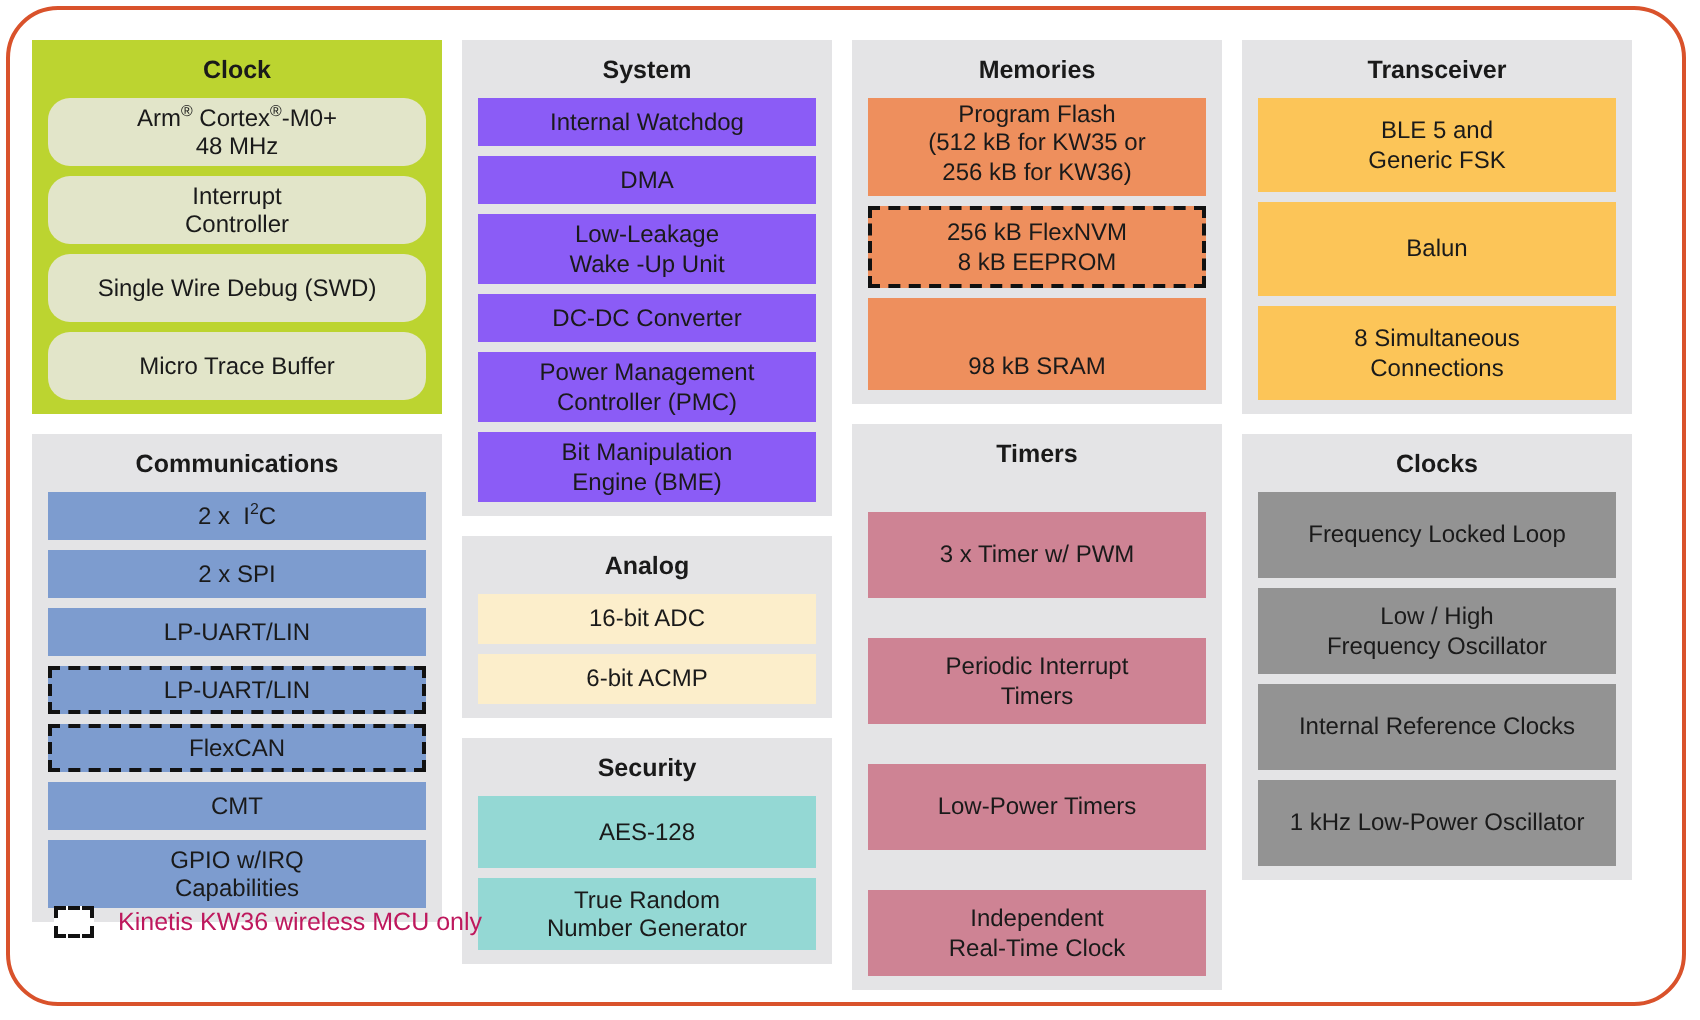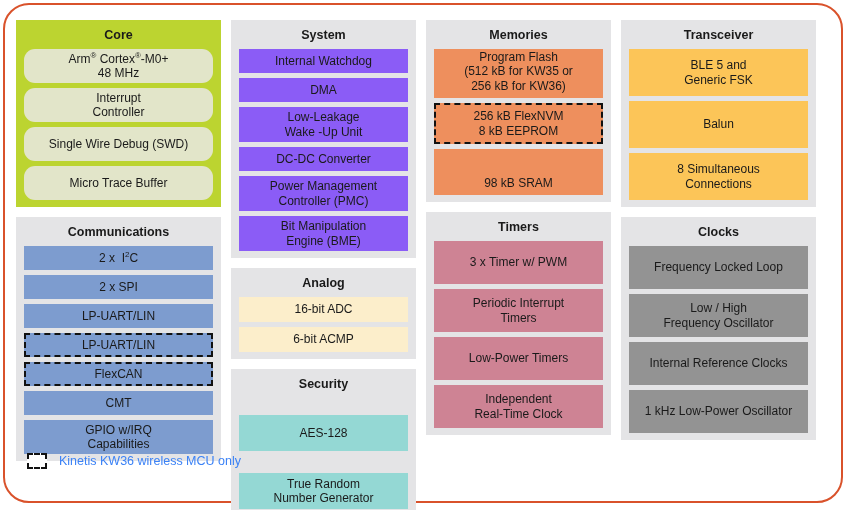--- a/index.html
+++ b/index.html
@@ -86,30 +86,30 @@
     border: 2px dashed #111111;
   }
 
   
   .c-core    { background: #E2E5C9; }
   .c-system  { background: #8b5cf6; }
   .c-analog  { background: #FCEECB; }
   .c-security{ background: #94D8D4; }
   .c-comms   { background: #7D9CCF; }
   .c-memory  { background: #EE8F5D; align-items: flex-end; }
-  .c-timers  { background: #CE8394; }
+  .c-timers  { background: #CE8394; margin-top: 15px; }
   .c-trx     { background: #FCC558; }
   .c-clocks  { background: #939393; }
 
   
   .h-core   { height: 34px; border-radius: 11px; }
   .h-sys    { height: 24px; }
   .h-sys2   { height: 35px; }
   .h-analog { height: 25px; }
-  .h-sec    { height: 36px; margin-top: 17px; }
+  .h-sec    { height: 36px; }
   .h-comms  { height: 24px; }
   .h-comms2 { height: 34px; }
   .h-mem1   { height: 49px; }
   .h-mem2   { height: 41px; }
   .h-mem3   { height: 46px; }
   .h-timer  { height: 43px; }
   .h-trx    { height: 47px; }
   .h-clock  { height: 43px; }
 
   #legend {
@@ -122,37 +122,37 @@
   }
   #legend-swatch {
     width: 20px;
     height: 16px;
     border: 2px dashed #111111;
     box-sizing: border-box;
     background: #ffffff;
   }
   #legend-label {
     font-size: 12.5px;
-    color: #3b82f6;
+    color: #be185d;
     text-align: center;
   }
 
   sup { font-size: 0.66em; vertical-align: super; line-height: 0; }
 </style>
 </head>
 <body>
 
 <div id="diagram-frame">
 
   <div id="columns">
 
     <div class="column col-1">
 
       <div class="panel core-panel">
-        <div class="panel-title">Core</div>
+        <div class="panel-title">Clock</div>
         <div class="blocks">
           <div class="block c-core h-core">
             <span>Arm<sup>®</sup> Cortex<sup>®</sup>-M0+<br>48 MHz</span>
           </div>
           <div class="block c-core h-core">
             <span>Interrupt<br>Controller</span>
           </div>
           <div class="block c-core h-core">
             <span>Single Wire Debug (SWD)</span>
           </div>

